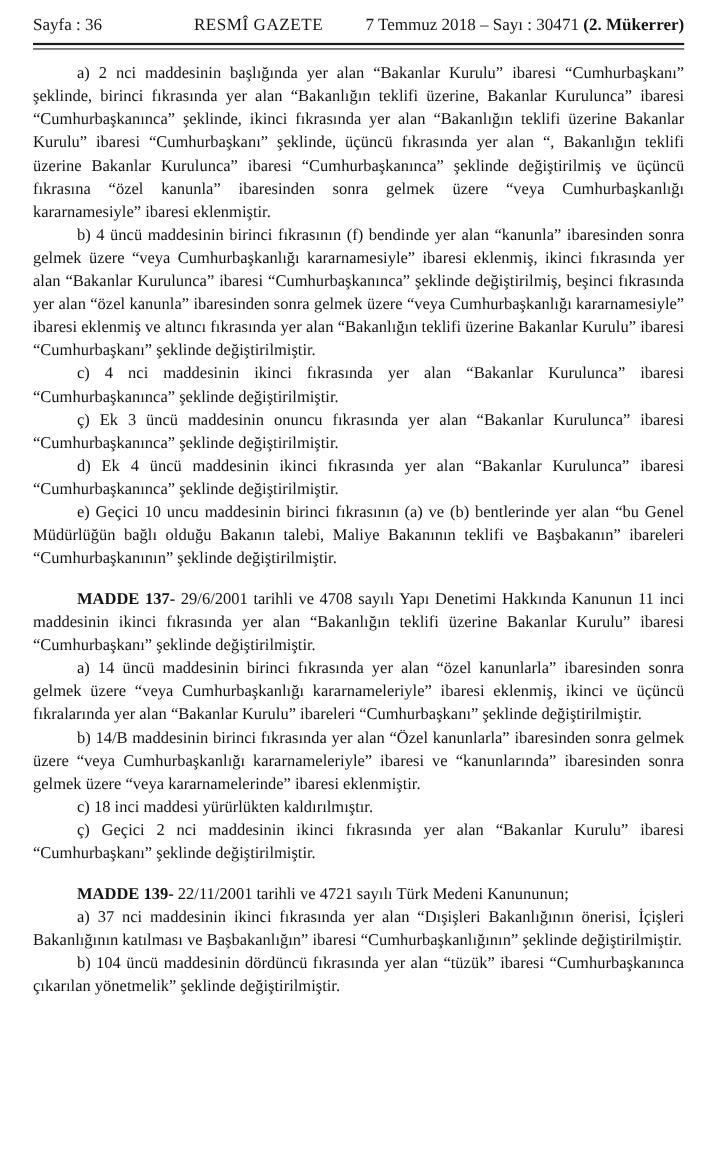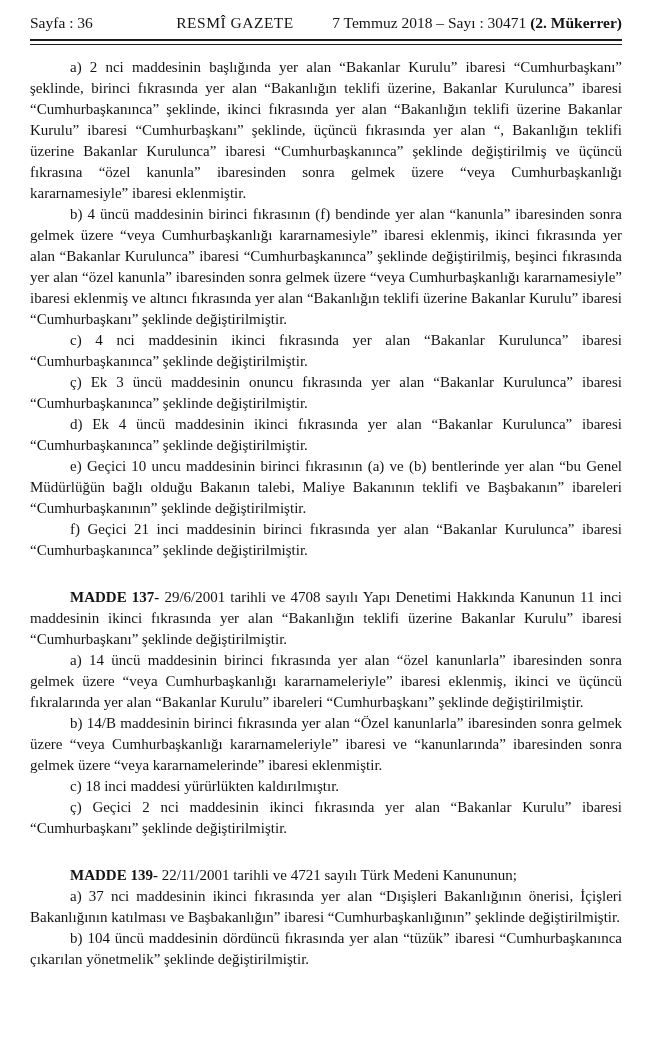--- a/index.html
+++ b/index.html
@@ -34,21 +34,21 @@
   .doc-body {
     margin-top: 12px;
     font-size: 15px;
     line-height: 21px;
     text-align: justify;
   }
   .doc-body p {
     margin: 0;
     text-indent: 40px;
   }
-  .doc-body p.spaced { margin-top: 26px; }
+  .doc-body p.spaced { margin-top: 16px; }
   .lead { font-weight: bold; }
 </style>
 </head>
 <body>
 
 <div class="page">
 
   <div class="header">
     <span class="page-label">Sayfa : 36</span>
     <span class="gazette-title">RESMÎ GAZETE</span>
@@ -57,21 +57,20 @@
 
   <div class="rule"></div>
 
   <div class="doc-body">
     <p><span>a) 2 nci maddesinin başlığında yer alan “Bakanlar Kurulu” ibaresi “Cumhurbaşkanı” şeklinde, birinci fıkrasında yer alan “Bakanlığın teklifi üzerine, Bakanlar Kurulunca” ibaresi “Cumhurbaşkanınca” şeklinde, ikinci fıkrasında yer alan “Bakanlığın teklifi üzerine Bakanlar Kurulu” ibaresi “Cumhurbaşkanı” şeklinde, üçüncü fıkrasında yer alan “, Bakanlığın teklifi üzerine Bakanlar Kurulunca” ibaresi “Cumhurbaşkanınca” şeklinde değiştirilmiş ve üçüncü fıkrasına “özel kanunla” ibaresinden sonra gelmek üzere “veya Cumhurbaşkanlığı kararnamesiyle” ibaresi eklenmiştir.</span></p>
     <p><span>b) 4 üncü maddesinin birinci fıkrasının (f) bendinde yer alan “kanunla” ibaresinden sonra gelmek üzere “veya Cumhurbaşkanlığı kararnamesiyle” ibaresi eklenmiş, ikinci fıkrasında yer alan “Bakanlar Kurulunca” ibaresi “Cumhurbaşkanınca” şeklinde değiştirilmiş, beşinci fıkrasında yer alan “özel kanunla” ibaresinden sonra gelmek üzere “veya Cumhurbaşkanlığı kararnamesiyle” ibaresi eklenmiş ve altıncı fıkrasında yer alan “Bakanlığın teklifi üzerine Bakanlar Kurulu” ibaresi “Cumhurbaşkanı” şeklinde değiştirilmiştir.</span></p>
     <p><span>c) 4 nci maddesinin ikinci fıkrasında yer alan “Bakanlar Kurulunca” ibaresi “Cumhurbaşkanınca” şeklinde değiştirilmiştir.</span></p>
     <p><span>ç) Ek 3 üncü maddesinin onuncu fıkrasında yer alan “Bakanlar Kurulunca” ibaresi “Cumhurbaşkanınca” şeklinde değiştirilmiştir.</span></p>
     <p><span>d) Ek 4 üncü maddesinin ikinci fıkrasında yer alan “Bakanlar Kurulunca” ibaresi “Cumhurbaşkanınca” şeklinde değiştirilmiştir.</span></p>
     <p><span>e) Geçici 10 uncu maddesinin birinci fıkrasının (a) ve (b) bentlerinde yer alan “bu Genel Müdürlüğün bağlı olduğu Bakanın talebi, Maliye Bakanının teklifi ve Başbakanın” ibareleri “Cumhurbaşkanının” şeklinde değiştirilmiştir.</span></p>
-    <p><span>f) Geçici 21 inci maddesinin birinci fıkrasında yer alan “Bakanlar Kurulunca” ibaresi “Cumhurbaşkanınca” şeklinde değiştirilmiştir.</span></p>
 
     <p class="spaced"><span class="lead">MADDE 137-</span><span> 29/6/2001 tarihli ve 4708 sayılı Yapı Denetimi Hakkında Kanunun 11 inci maddesinin ikinci fıkrasında yer alan “Bakanlığın teklifi üzerine Bakanlar Kurulu” ibaresi “Cumhurbaşkanı” şeklinde değiştirilmiştir.</span></p>
 
     <p><span>a) 14 üncü maddesinin birinci fıkrasında yer alan “özel kanunlarla” ibaresinden sonra gelmek üzere “veya Cumhurbaşkanlığı kararnameleriyle” ibaresi eklenmiş, ikinci ve üçüncü fıkralarında yer alan “Bakanlar Kurulu” ibareleri “Cumhurbaşkanı” şeklinde değiştirilmiştir.</span></p>
     <p><span>b) 14/B maddesinin birinci fıkrasında yer alan “Özel kanunlarla” ibaresinden sonra gelmek üzere “veya Cumhurbaşkanlığı kararnameleriyle” ibaresi ve “kanunlarında” ibaresinden sonra gelmek üzere “veya kararnamelerinde” ibaresi eklenmiştir.</span></p>
     <p><span>c) 18 inci maddesi yürürlükten kaldırılmıştır.</span></p>
     <p><span>ç) Geçici 2 nci maddesinin ikinci fıkrasında yer alan “Bakanlar Kurulu” ibaresi “Cumhurbaşkanı” şeklinde değiştirilmiştir.</span></p>
 
     <p class="spaced"><span class="lead">MADDE 139-</span><span> 22/11/2001 tarihli ve 4721 sayılı Türk Medeni Kanununun;</span></p>
     <p><span>a) 37 nci maddesinin ikinci fıkrasında yer alan “Dışişleri Bakanlığının önerisi, İçişleri Bakanlığının katılması ve Başbakanlığın” ibaresi “Cumhurbaşkanlığının” şeklinde değiştirilmiştir.</span></p>

